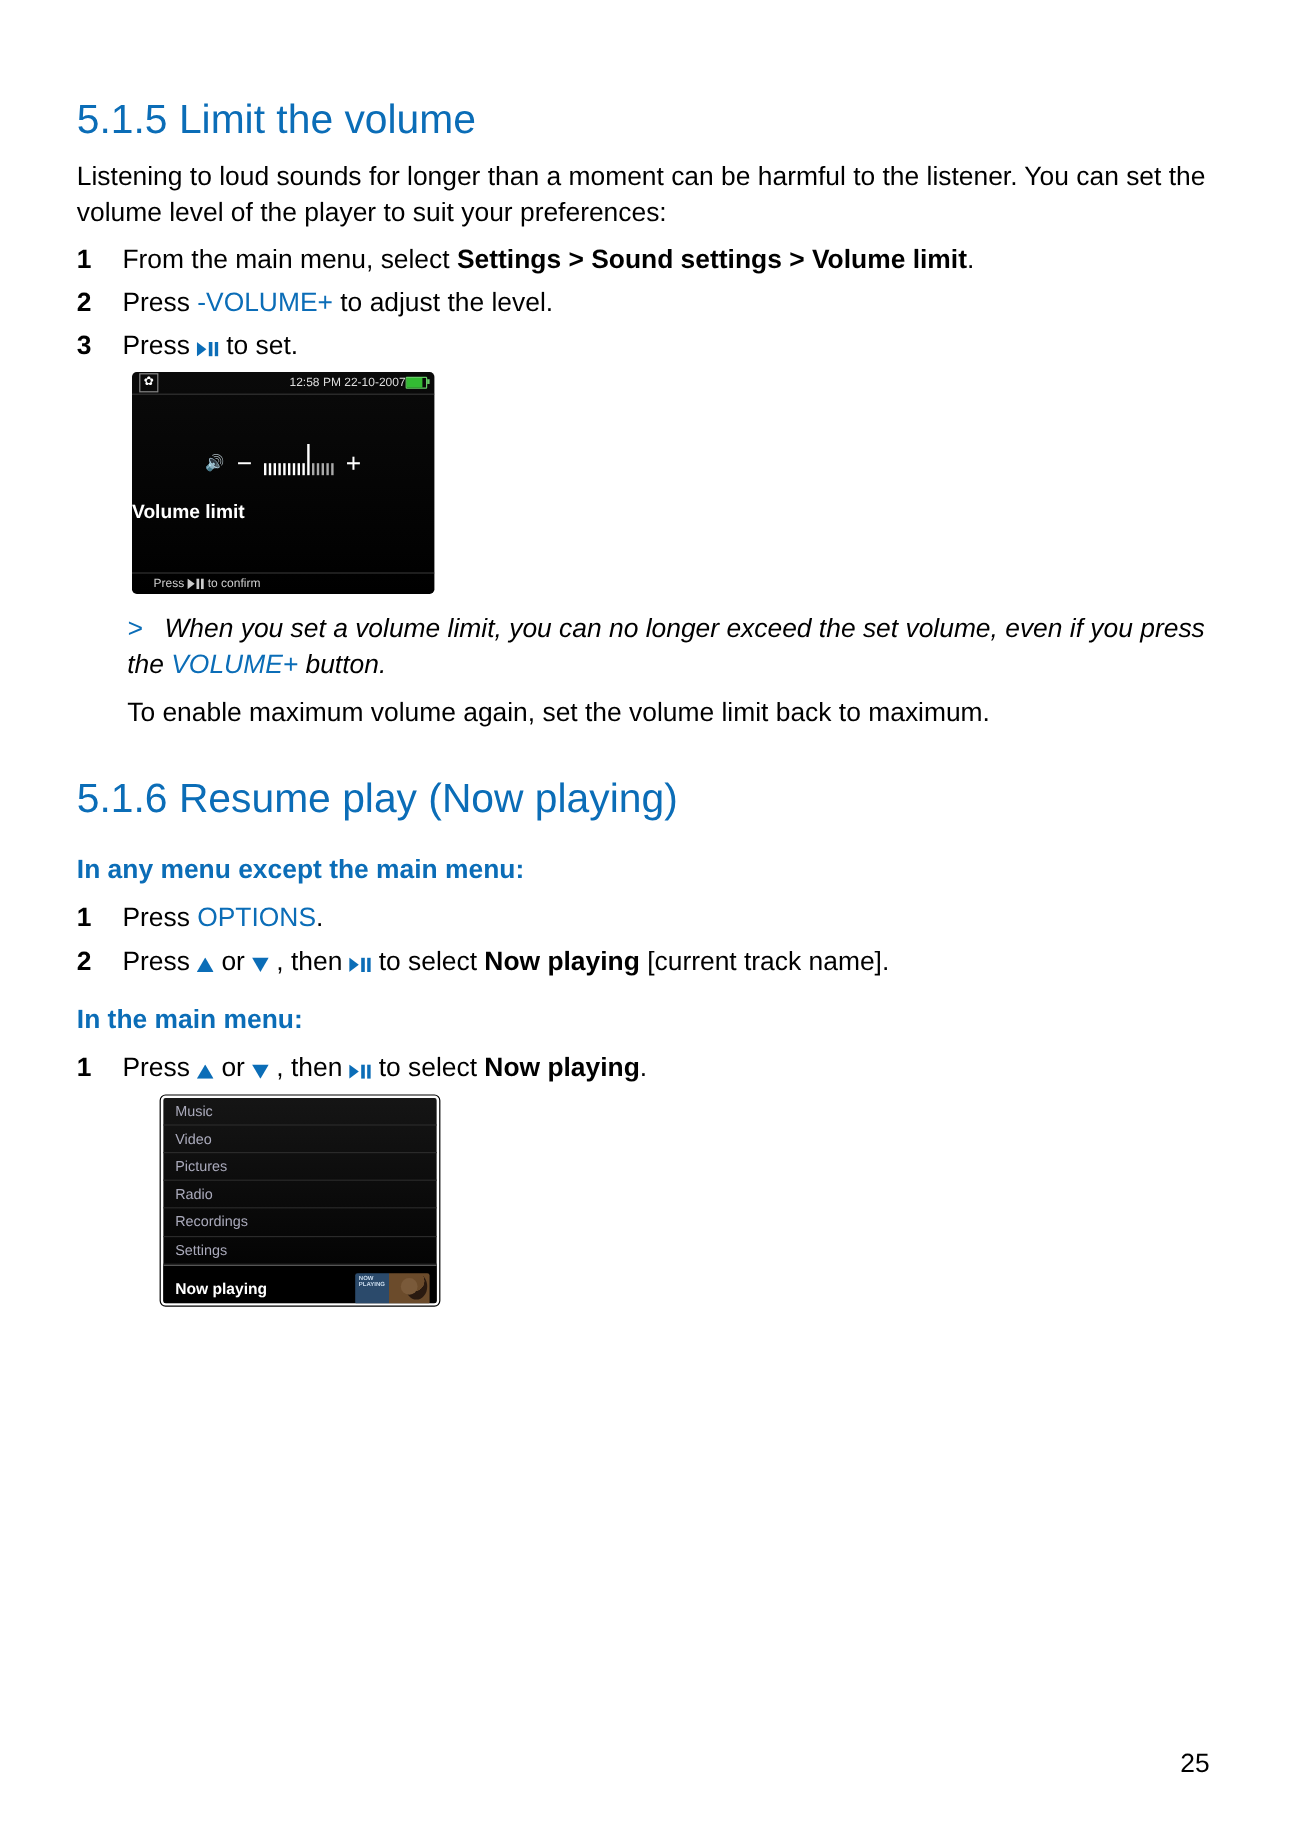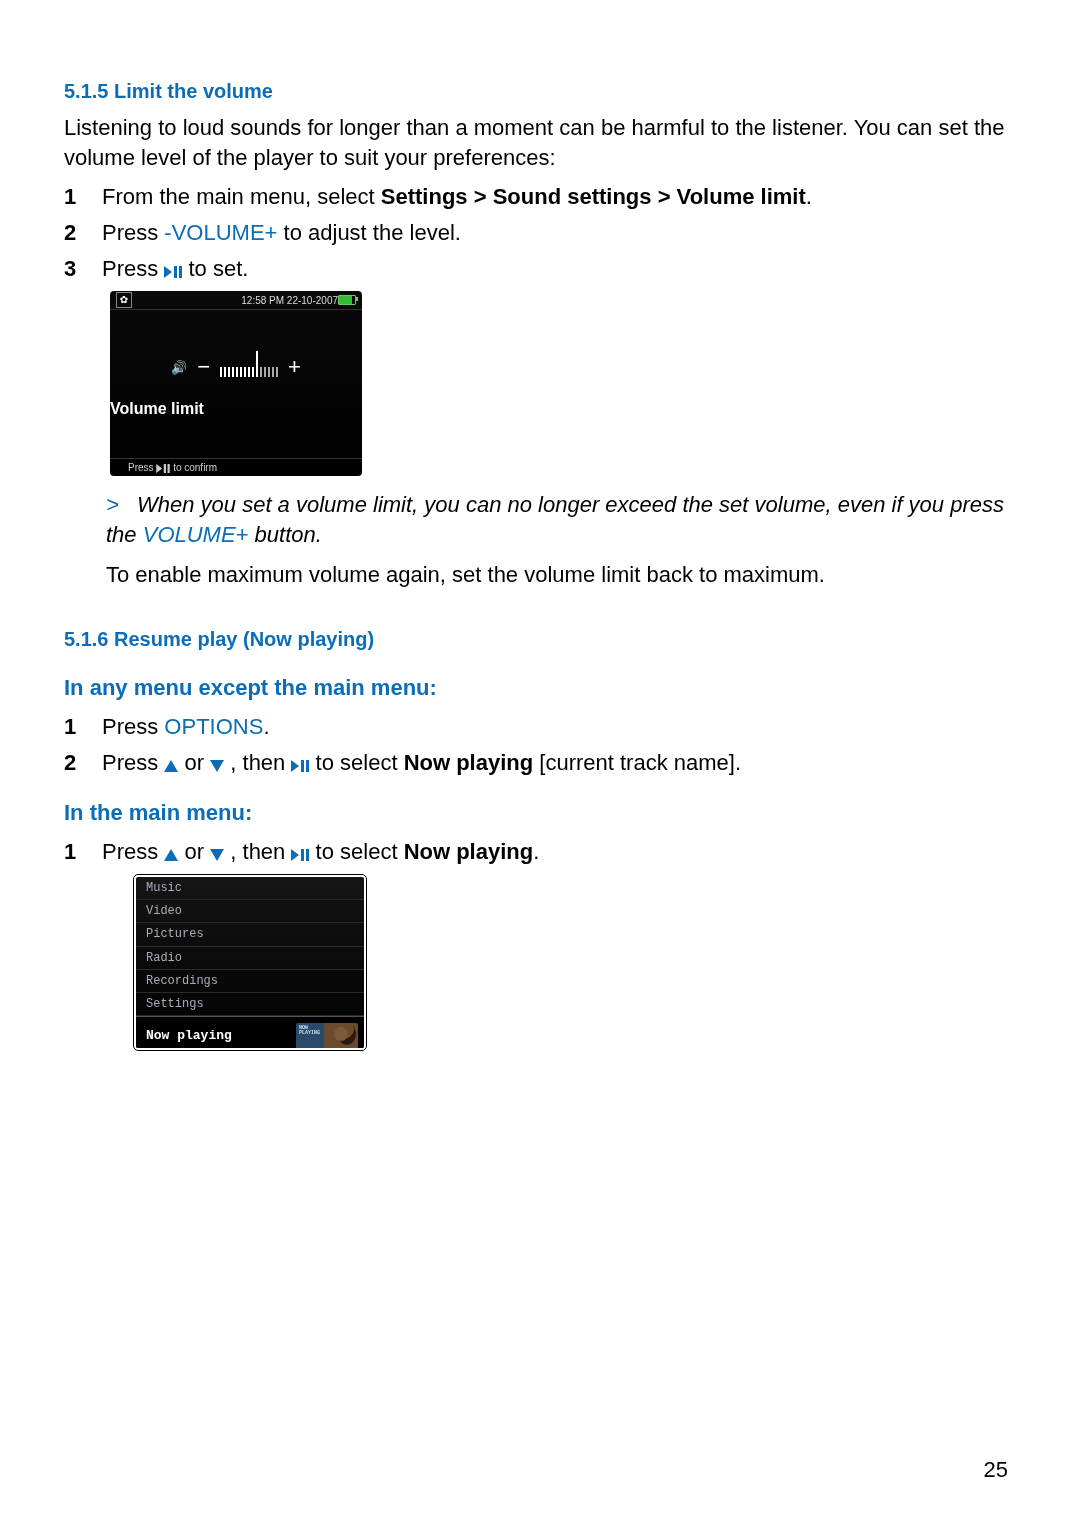--- a/index.html
+++ b/index.html
@@ -15,22 +15,22 @@
     line-height: 1.35;
   }
   .page {
     box-sizing: border-box;
     padding: 78px 64px 40px 64px;
     position: relative;
     height: 100%;
   }
   h2 {
     color: #0b6db7;
-    font-weight: 700;
-    font-size: 20px;
+    font-weight: 400;
+    font-size: 34px;
     margin: 0 0 8px 0;
   }
   p { margin: 0 0 10px 0; }
   .blue { color: #0b6db7; }
   .italic { font-style: italic; }
   .bold { font-weight: 700; }
   .sub-bold { color:#0b6db7; font-weight:700; font-size:22px; margin: 20px 0 8px 0;}
   ol.steps {
     list-style: none;
     margin: 10px 0 8px 0;
@@ -112,21 +112,21 @@
   }
 
   
   .device2 {
     width: 232px;
     height: 175px;
     background: linear-gradient(#151515,#000);
     border-radius: 4px;
     margin: 6px 0 14px 70px;
     color: #bbb;
-    font-family: Liberation Mono, monospace;
+    font-family: Liberation Sans, sans-serif;
     box-sizing: border-box;
     overflow:hidden;
     border:2px solid #fff;
     outline:1px solid #000;
   }
   .menu-item{
     font-size:12px;
     padding:3px 10px;
     border-bottom:1px solid #2a2a2a;
     color:#aab;

